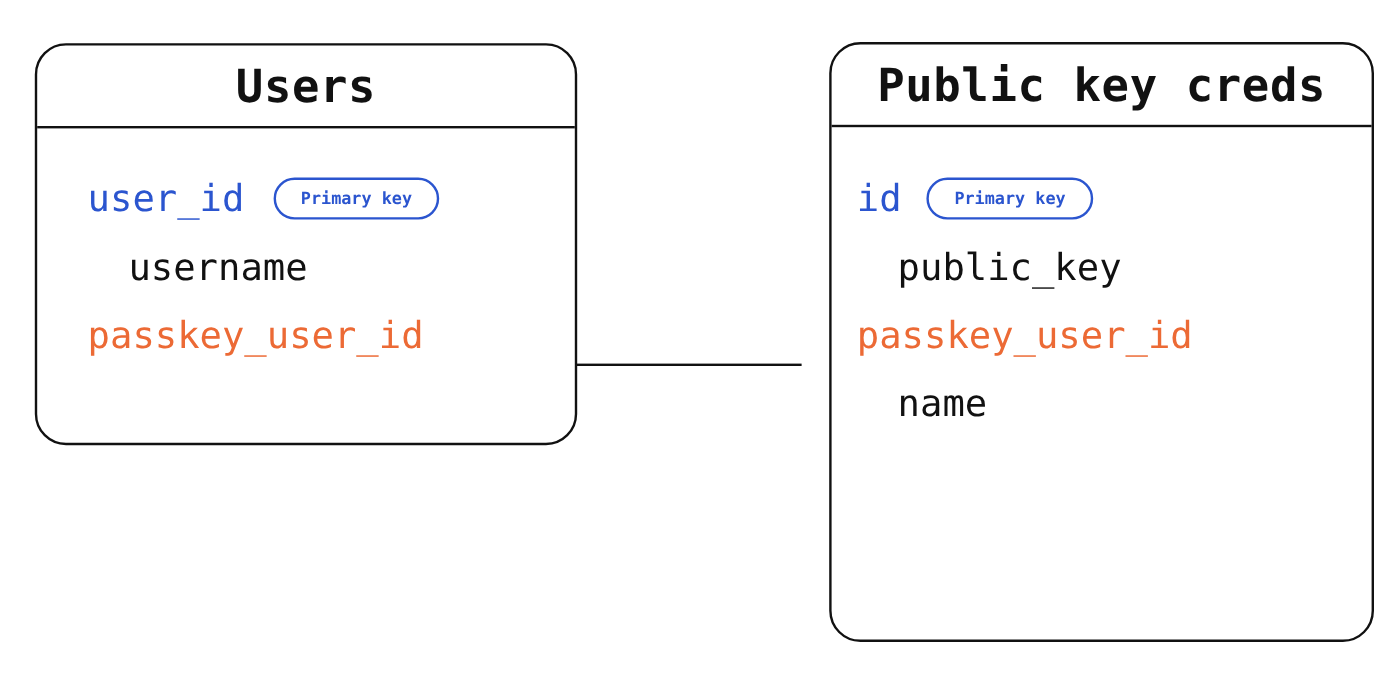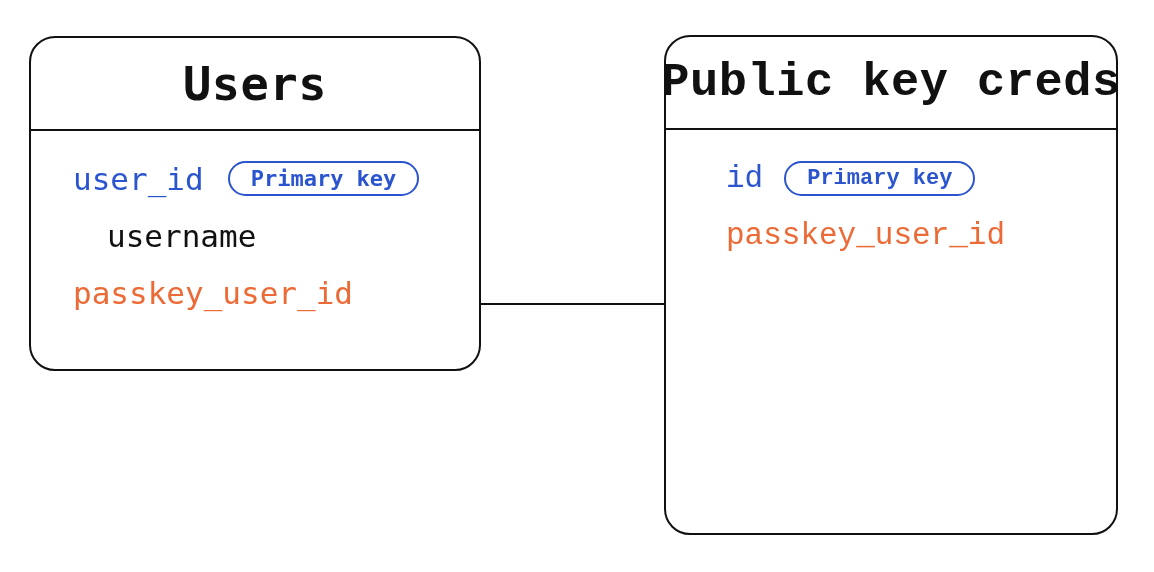--- a/index.html
+++ b/index.html
@@ -24,66 +24,66 @@
     box-sizing: border-box;
     z-index: 2;
   }
   .card-users {
     left: 29px;
     top: 36px;
     width: 452px;
     height: 335px;
   }
   .card-creds {
-    left: 664px;
+    left: 691px;
     top: 35px;
     width: 454px;
     height: 500px;
-    font-family: Liberation Mono, monospace;
   }
   .table-header {
-    height: 93px;
+    height: 69px;
     border-bottom: 2px solid var(--ink, #111111);
     display: flex;
     align-items: center;
     justify-content: center;
     box-sizing: border-box;
-    font-size: 47px;
+    font-size: 38px;
     font-weight: bold;
     letter-spacing: 0.5px;
     white-space: nowrap;
   }
   .table-body {
     padding: 30px 20px 0 42px;
   }
   .card-creds .table-body {
-    padding-left: 60px;
+    padding-left: 21px;
     padding-top: 31px;
   }
   .field-row {
     height: 57px;
     display: flex;
+    align-items: center;
     font-size: 31px;
     white-space: nowrap;
   }
   .field-name { display: inline-block; }
   .c-blue   { color: var(--blue, #2b55cf); }
   .c-orange { color: var(--orange, #ec6a35); }
   .c-ink    { color: var(--ink, #111111); margin-left: 34px; }
   .pk-badge {
     display: inline-flex;
     align-items: center;
     justify-content: center;
     margin-left: 24px;
     height: 35px;
     padding: 0 21px;
     border: 2px solid var(--blue, #2b55cf);
     border-radius: 19px;
     color: var(--blue, #2b55cf);
-    font-size: 22px;
+    font-size: 14px;
     font-weight: bold;
     box-sizing: border-box;
   }
   .card-creds .pk-badge { margin-left: 21px; }
   .relationship-line {
     position: absolute;
     left: 480px;
     top: 303px;
     width: 188px;
     height: 2px;
@@ -115,18 +115,24 @@
   </div>
 
   <div class="table-card card-creds">
     <div class="table-header">Public key creds</div>
     <div class="table-body">
       <div class="field-row">
         <span class="field-name c-blue">id</span>
         <span class="pk-badge">Primary key</span>
       </div>
       <div class="field-row">
+        <span class="field-name c-ink">public_key</span>
+      </div>
+      <div class="field-row">
         <span class="field-name c-orange">passkey_user_id</span>
+      </div>
+      <div class="field-row">
+        <span class="field-name c-ink">name</span>
       </div>
     </div>
   </div>
 
 </div>
 
 </body></html>

